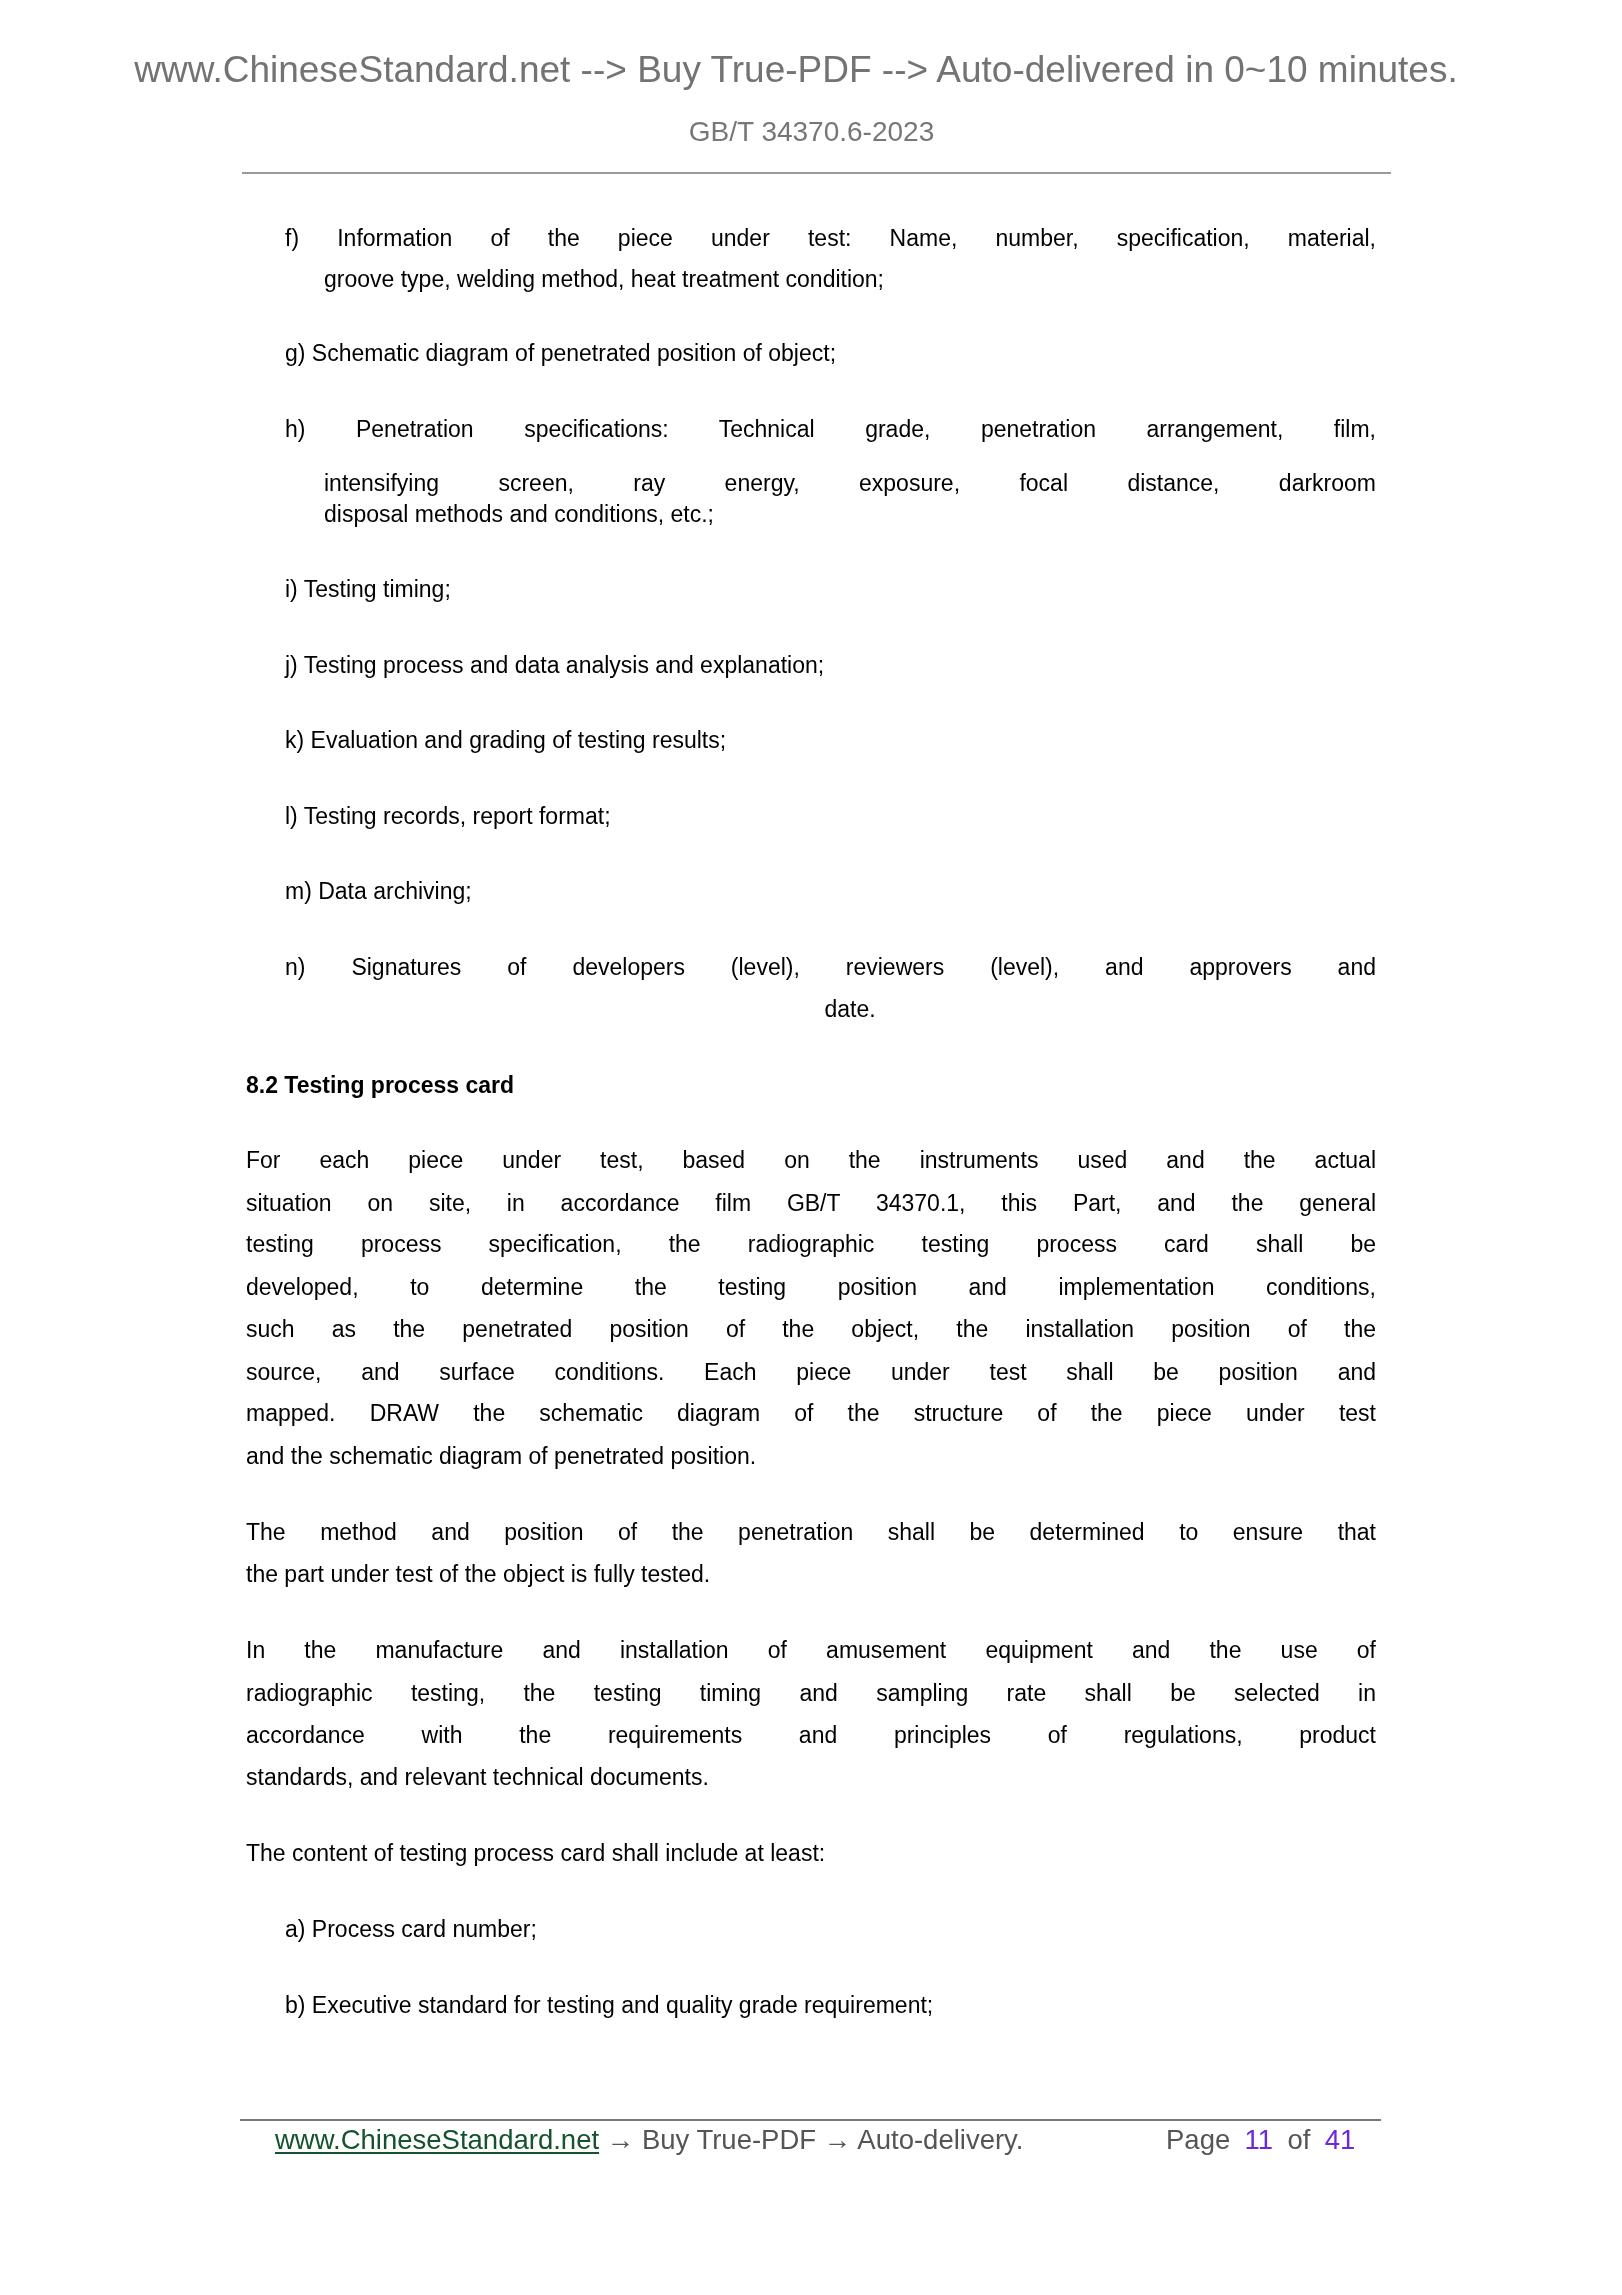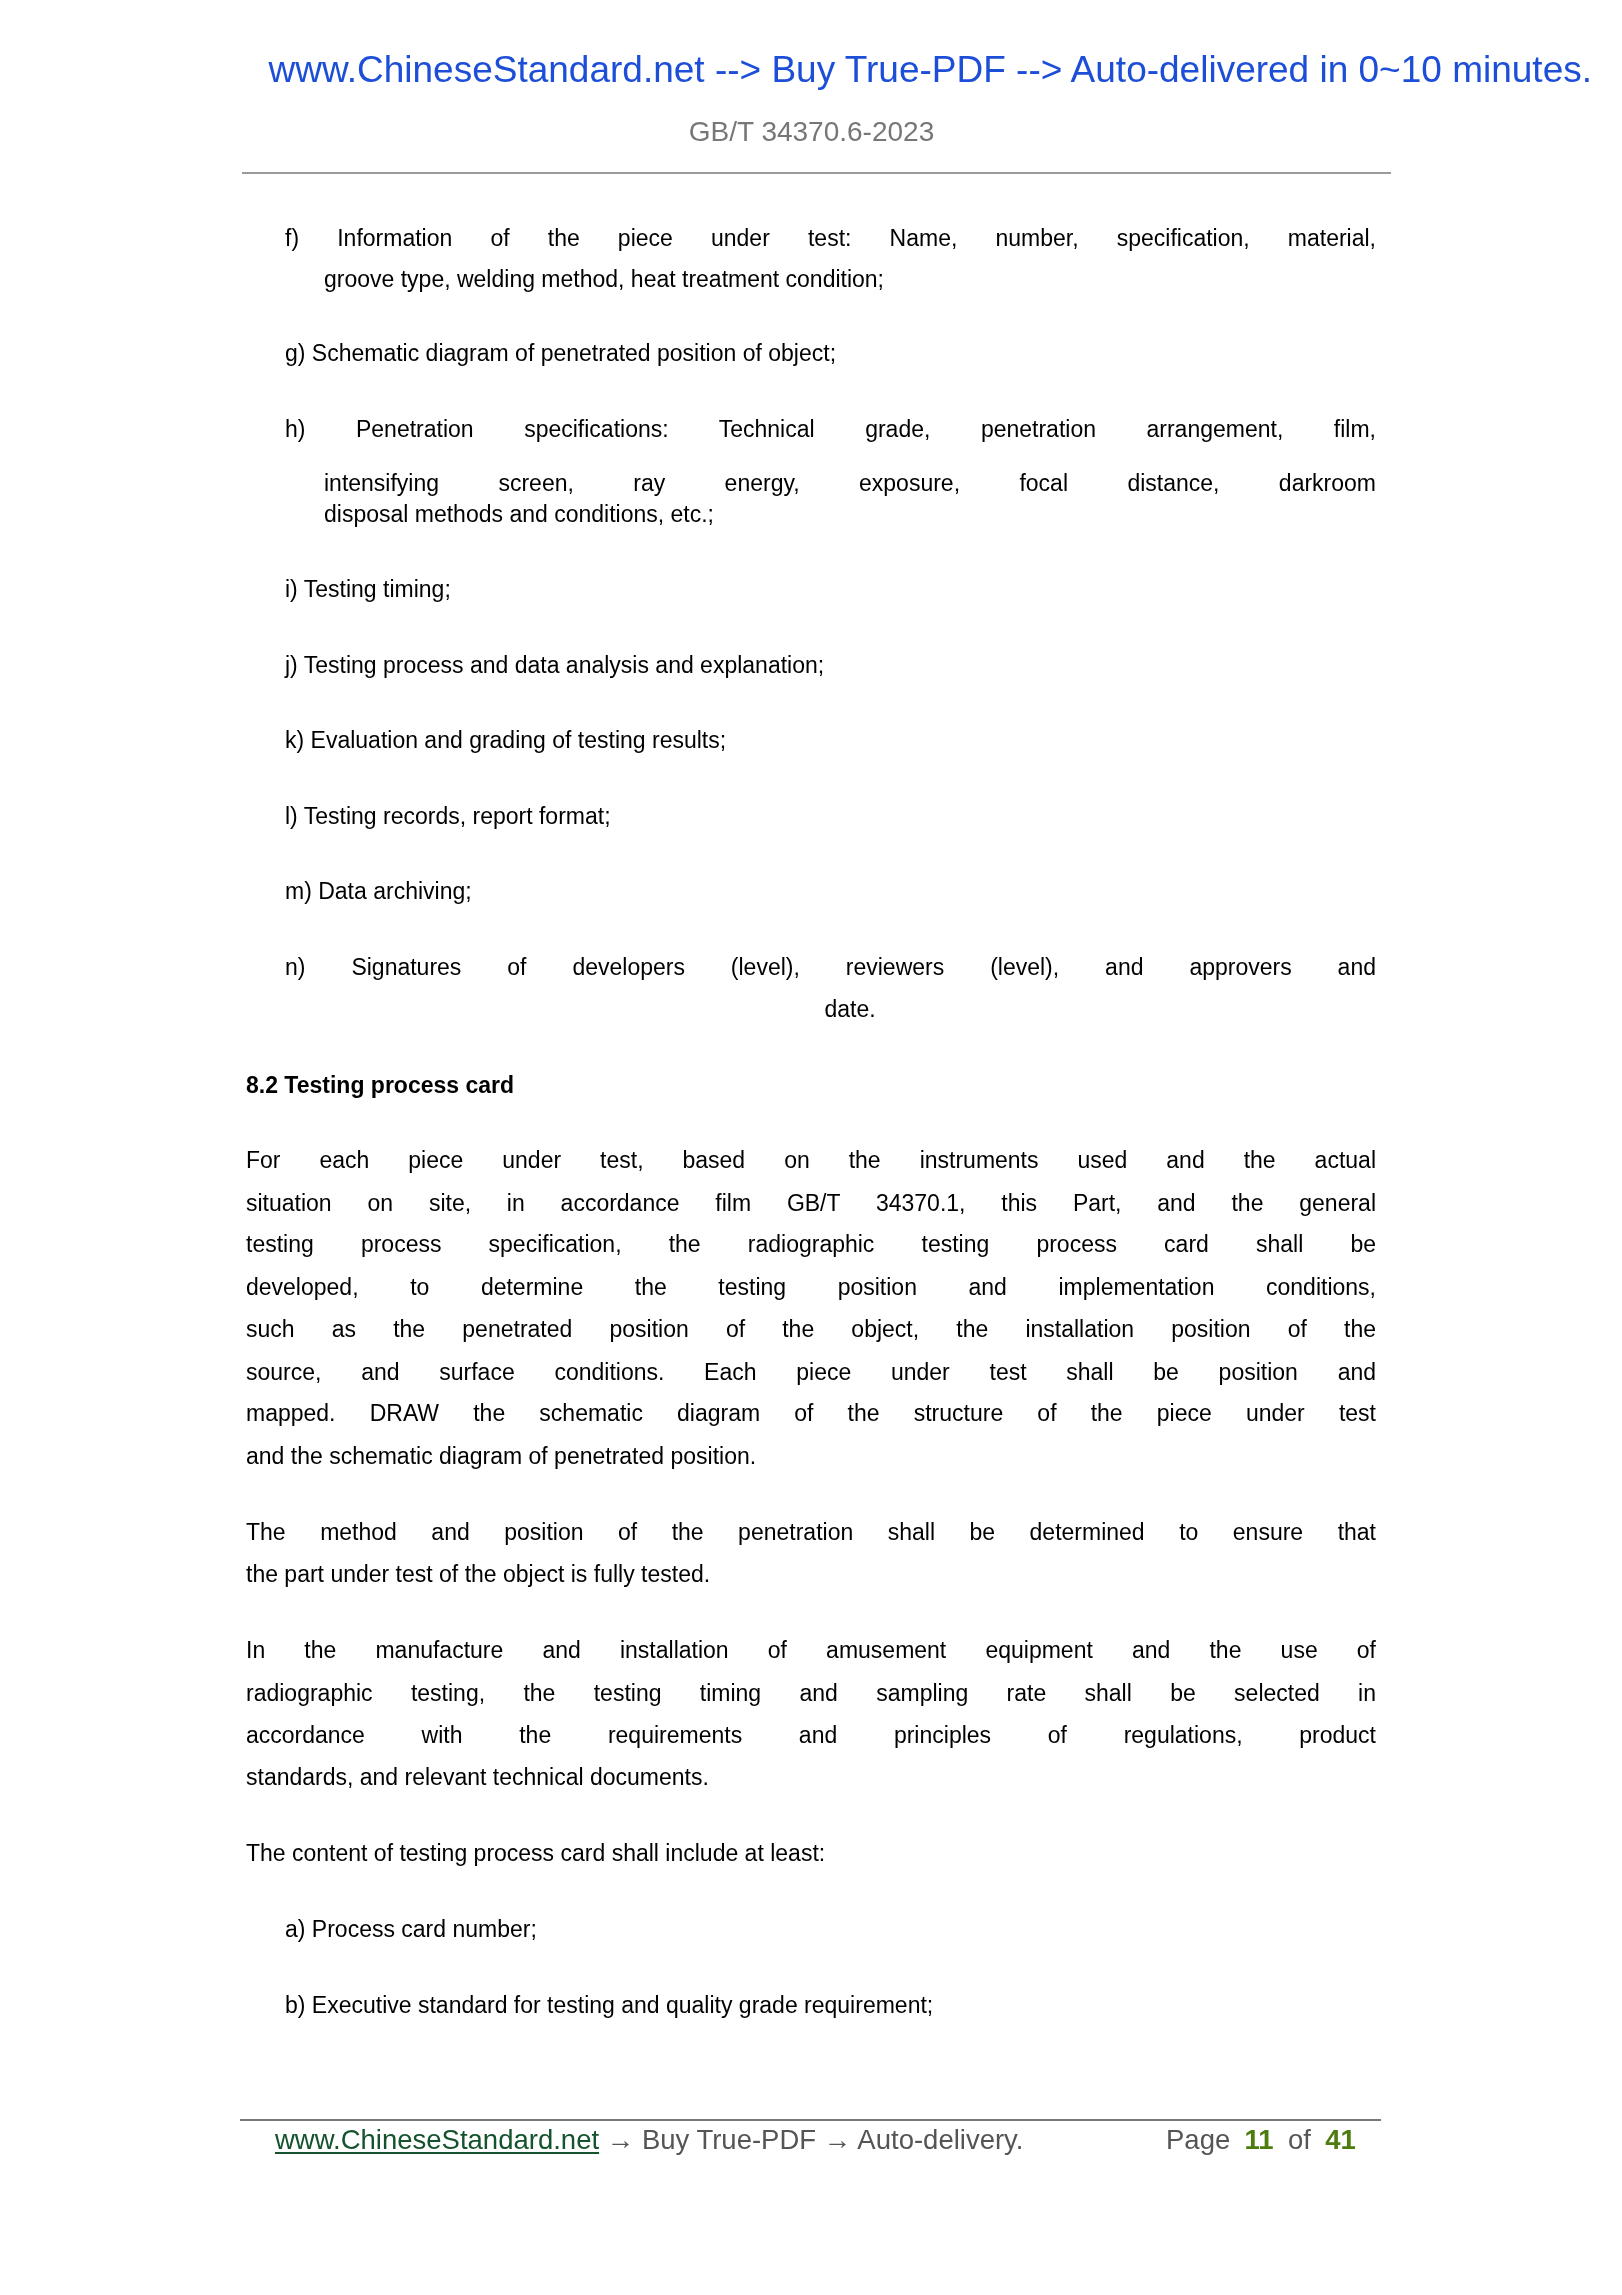--- a/index.html
+++ b/index.html
@@ -10,22 +10,22 @@
   body {
     width: 1623px;
     height: 2295px;
     position: relative;
     overflow: hidden;
     font-family: "Liberation Sans", sans-serif;
     color: #000;
   }
   .abs { position: absolute; white-space: nowrap; line-height: 1; }
   .hdr-top {
-    left: 0; width: 1592px; text-align: right;
-    top: 51px; font-size: 37px; color: #1d4ed8;
+    left: 0; width: 1592px; text-align: center;
+    top: 51px; font-size: 37px; color: #737373;
   }
   .hdr-std {
     left: 0; width: 1623px; text-align: center;
     top: 118px; font-size: 28px; color: #777;
   }
   .rule {
     position: absolute; height: 1.7px; background: #9a9a9a;
   }
   .line {
     position: absolute; font-size: 23px; line-height: 1; white-space: nowrap;
@@ -42,21 +42,21 @@
     line-height: 1; white-space: nowrap;
   }
   .footer a {
     color: #14532d; text-decoration: underline; text-decoration-thickness: 1.7px;
     text-underline-offset: 3.3px;
   }
   .page-info {
     position: absolute; top: 2126px; left: 1166px; font-size: 27.5px; color: #555;
     line-height: 1; white-space: nowrap; word-spacing: 6.7px;
   }
-  .page-info b { font-weight: bold; color: #4d7c0f; }
+  .page-info b { font-weight: normal; color: #6d28d9; }
 </style>
 </head>
 <body>
 
 <div class="abs hdr-top">www.ChineseStandard.net --&gt; Buy True-PDF --&gt; Auto-delivered in 0~10 minutes.</div>
 <div class="abs hdr-std">GB/T 34370.6-2023</div>
 <div class="rule" style="left:242px; width:1149px; top:172px;"></div>
 
 <div class="line marker-line just" style="top:227px;">
   <span>f)</span>

